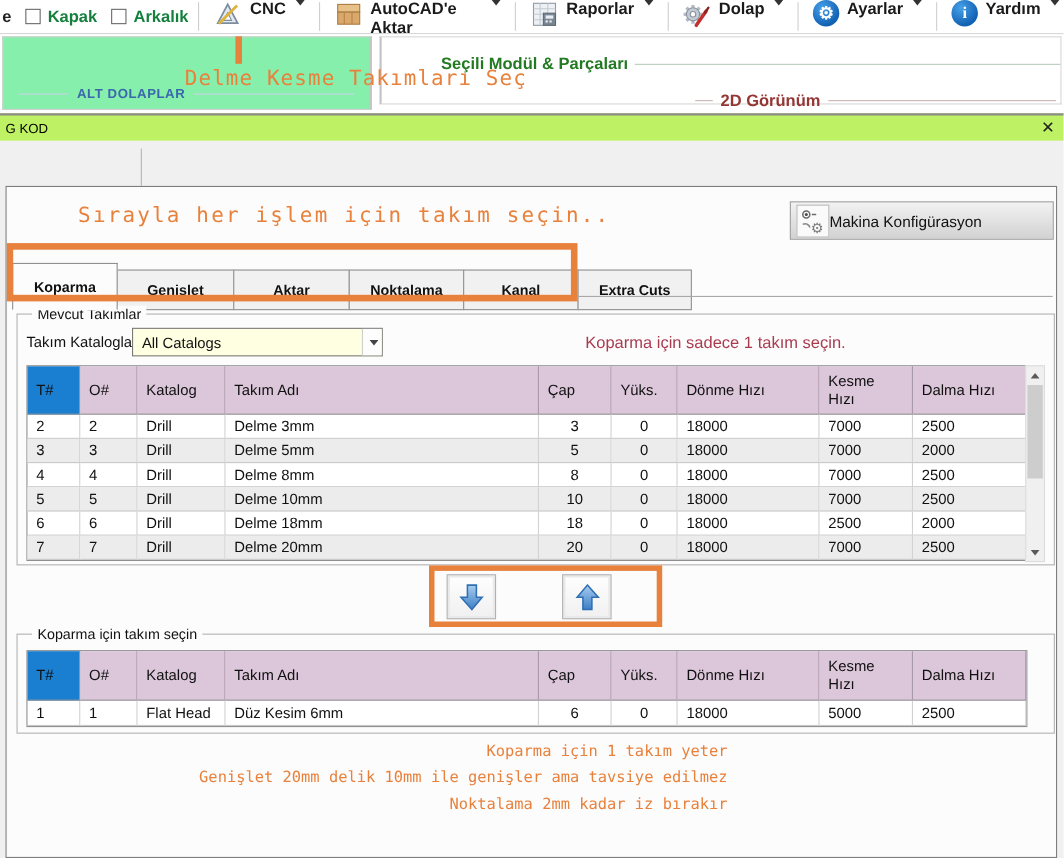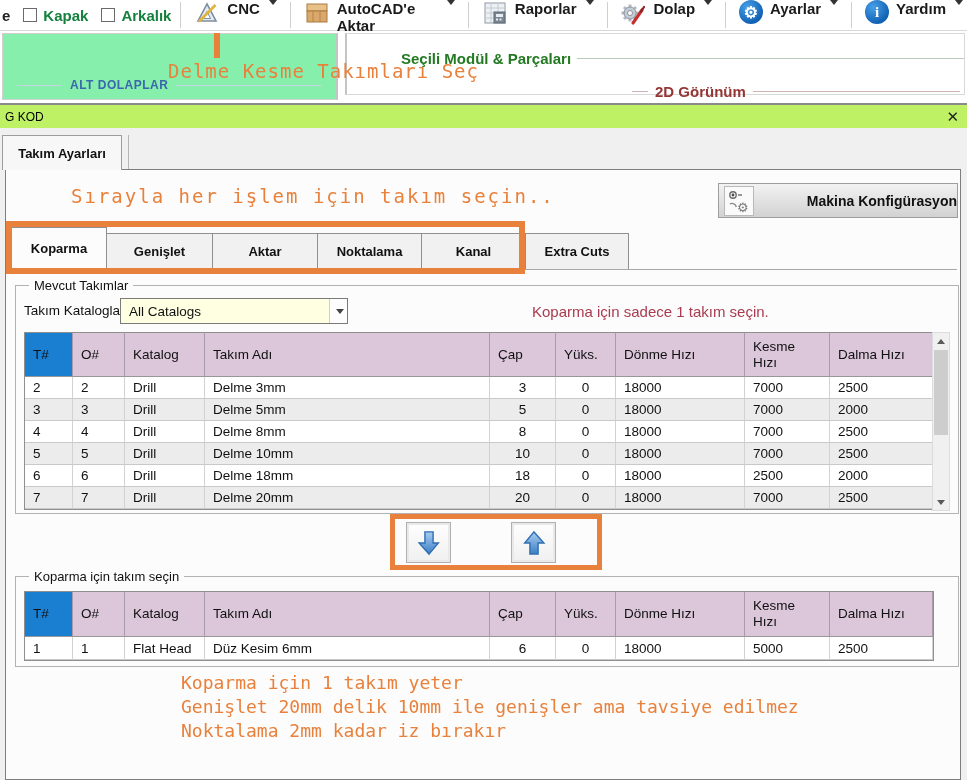--- a/index.html
+++ b/index.html
@@ -59,23 +59,23 @@
   .main-panel { position:absolute; left:5px; top:41px; width:956px; height:611px; background:#fcfcfc;
                 border:1px solid #7e7e7e; overflow:hidden; }
 
   .heading-note { position:absolute; left:65px; top:15px; font-size:19px; letter-spacing:2px; }
 
   .machine-btn { position:absolute; left:712px; top:13px; width:240px; height:35px;
                  background:linear-gradient(#f2f2f2,#d2d2d2); border:1px solid #9e9e9e;
                  display:flex; align-items:center; cursor:default; }
   .machine-ico { width:30px; height:30px; background:#fafafa; border:1px solid #b9b9b9; margin-left:5px;
                  position:relative; flex:0 0 auto; }
-  .machine-btn .lbl { flex:1; text-align:right; font-size:14px; font-weight:700; color:#111; }
-
-  .op-tabs { position:absolute; left:5px; top:57px; height:43px; display:flex; align-items:flex-end; }
+  .machine-btn .lbl { flex:1; text-align:left; font-size:14px; font-weight:400; color:#111; }
+
+  .op-tabs { position:absolute; left:5px; top:69px; height:43px; display:flex; align-items:flex-end; }
   .op-tab { height:37px; background:#f1f1f1; border:1px solid #8f8f8f; margin-left:-1px;
             display:flex; align-items:center; justify-content:center; font-size:13px; font-weight:600; cursor:default; }
   .op-tab.active { height:43px; background:#fcfcfc; border-bottom:1px solid #fcfcfc; z-index:2; margin-left:0; }
   .tabs-underline { position:absolute; left:3px; top:99px; width:948px; height:1px; background:#a8a8a8; }
 
   .hl-box { position:absolute; border:6px solid #e8813c; z-index:6; pointer-events:none; }
   .hl-tabs { left:0; top:51px; width:519px; height:53px; }
   .hl-arrows { left:384px; top:344px; width:212px; height:56px; border-width:5px; }
 
   .groupbox { position:absolute; border:1px solid #b2b2b2; }
@@ -118,21 +118,21 @@
   .tri-dn { width:0; height:0; border-left:4px solid transparent; border-right:4px solid transparent;
             border-top:5px solid #5a5a5a; }
   .vs-thumb { position:absolute; left:1px; top:17px; width:14px; height:85px; background:#cdcdcd; }
 
   
   .move-btn { position:absolute; top:352px; width:45px; height:41px; background:linear-gradient(#fefefe,#f0f0f0);
               border:1px solid #b0b0b0; box-shadow:inset 0 0 0 2px #e9e9e9; display:flex; align-items:center;
               justify-content:center; cursor:default; }
   .mv-down { left:400px; } .mv-up { left:505px; }
 
-  .bottom-notes { position:absolute; left:175px; top:501px; font-size:18px; line-height:24px; }
+  .bottom-notes { position:absolute; left:175px; top:501px; font-size:14px; line-height:24px;text-align:right; }
 
   [data-interactable="true"] { cursor:pointer; }
 </style>
 </head>
 <body>
 
 <div class="toolbar" data-interactable="false">
   <span class="tb-partial" data-interactable="false">e</span>
 
   <span class="cb-group" data-interactable="true">
@@ -255,21 +255,20 @@
 <div class="ann-vline" data-interactable="false"></div>
 <div class="note-mono ann-toolbar-note" data-interactable="false">Delme Kesme Takımları Seç</div>
 
 <div class="dlg-titlebar" data-interactable="false">
   <span class="dlg-title" data-interactable="false">G KOD</span>
   <span class="dlg-close" data-interactable="true">✕</span>
 </div>
 
 <div class="dlg-body" data-interactable="false">
 
-  <div class="main-tab" data-interactable="true">Takım Ayarları</div>
   <div class="main-tab-sep" data-interactable="false"></div>
 
   <div class="main-panel" data-interactable="false">
 
     <div class="note-mono heading-note" data-interactable="false">Sırayla her işlem için takım seçin..</div>
 
     <div class="machine-btn" data-interactable="true">
       <span class="machine-ico" data-interactable="false">
         <svg width="28" height="28" viewBox="0 0 28 28">
           <circle cx="8" cy="8" r="3.2" fill="none" stroke="#6b6b6b" stroke-width="1.4"></circle>

